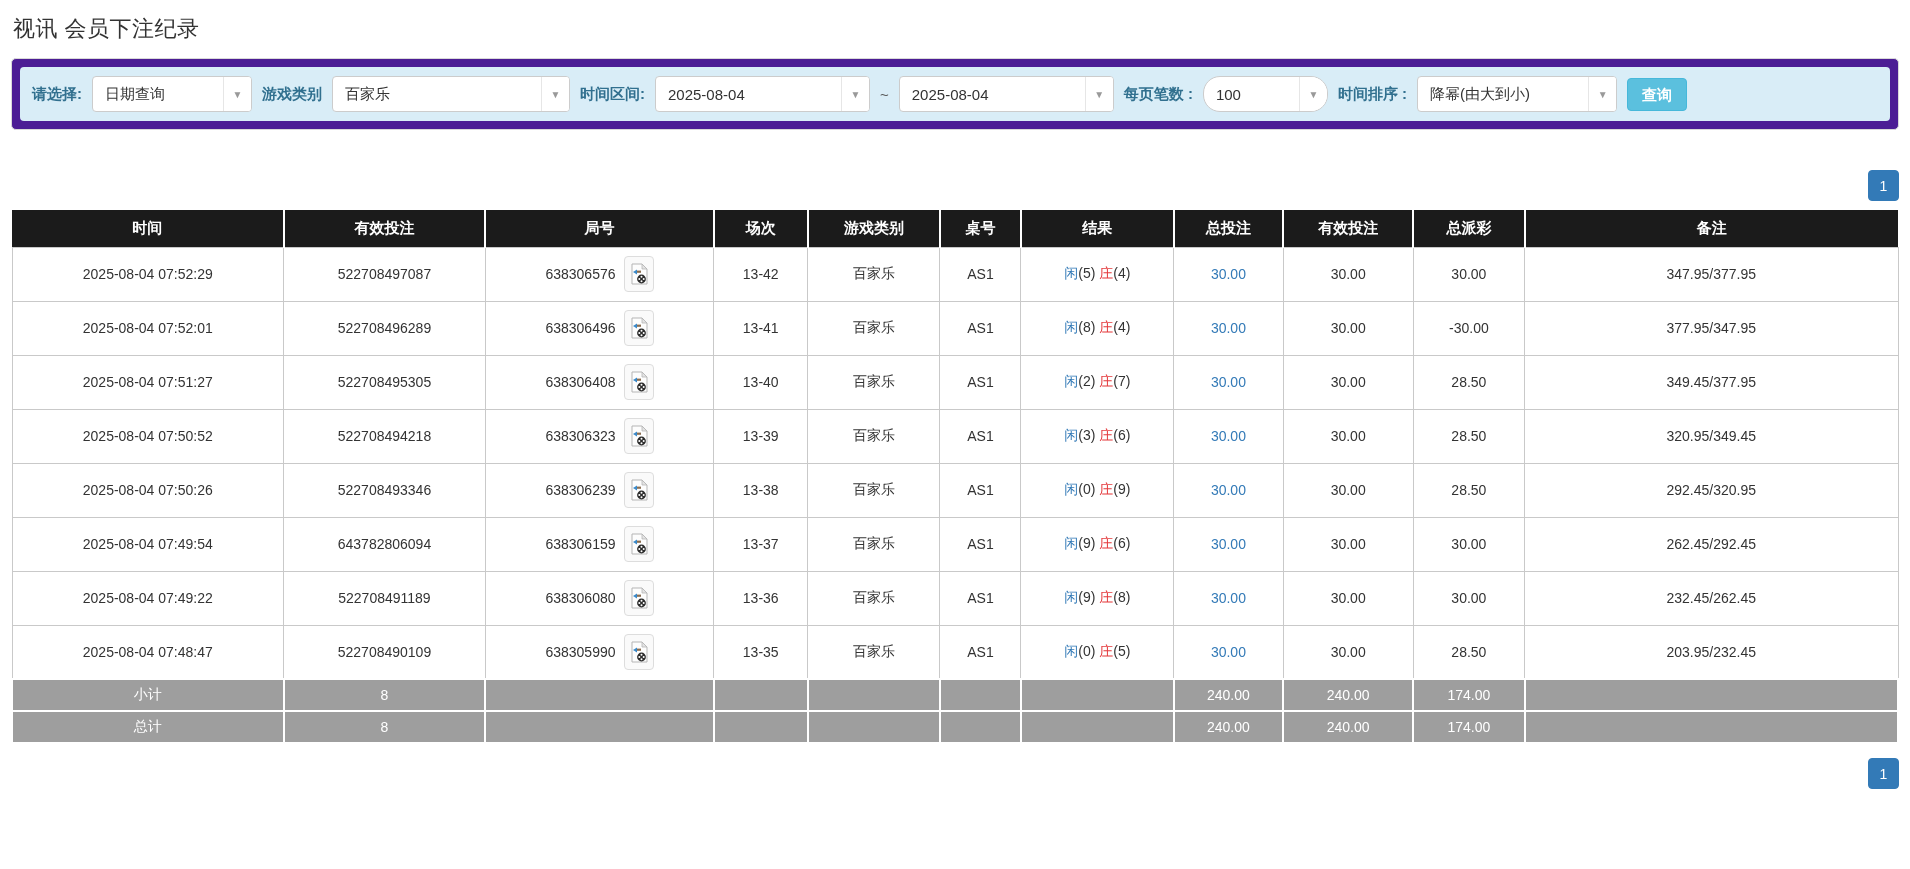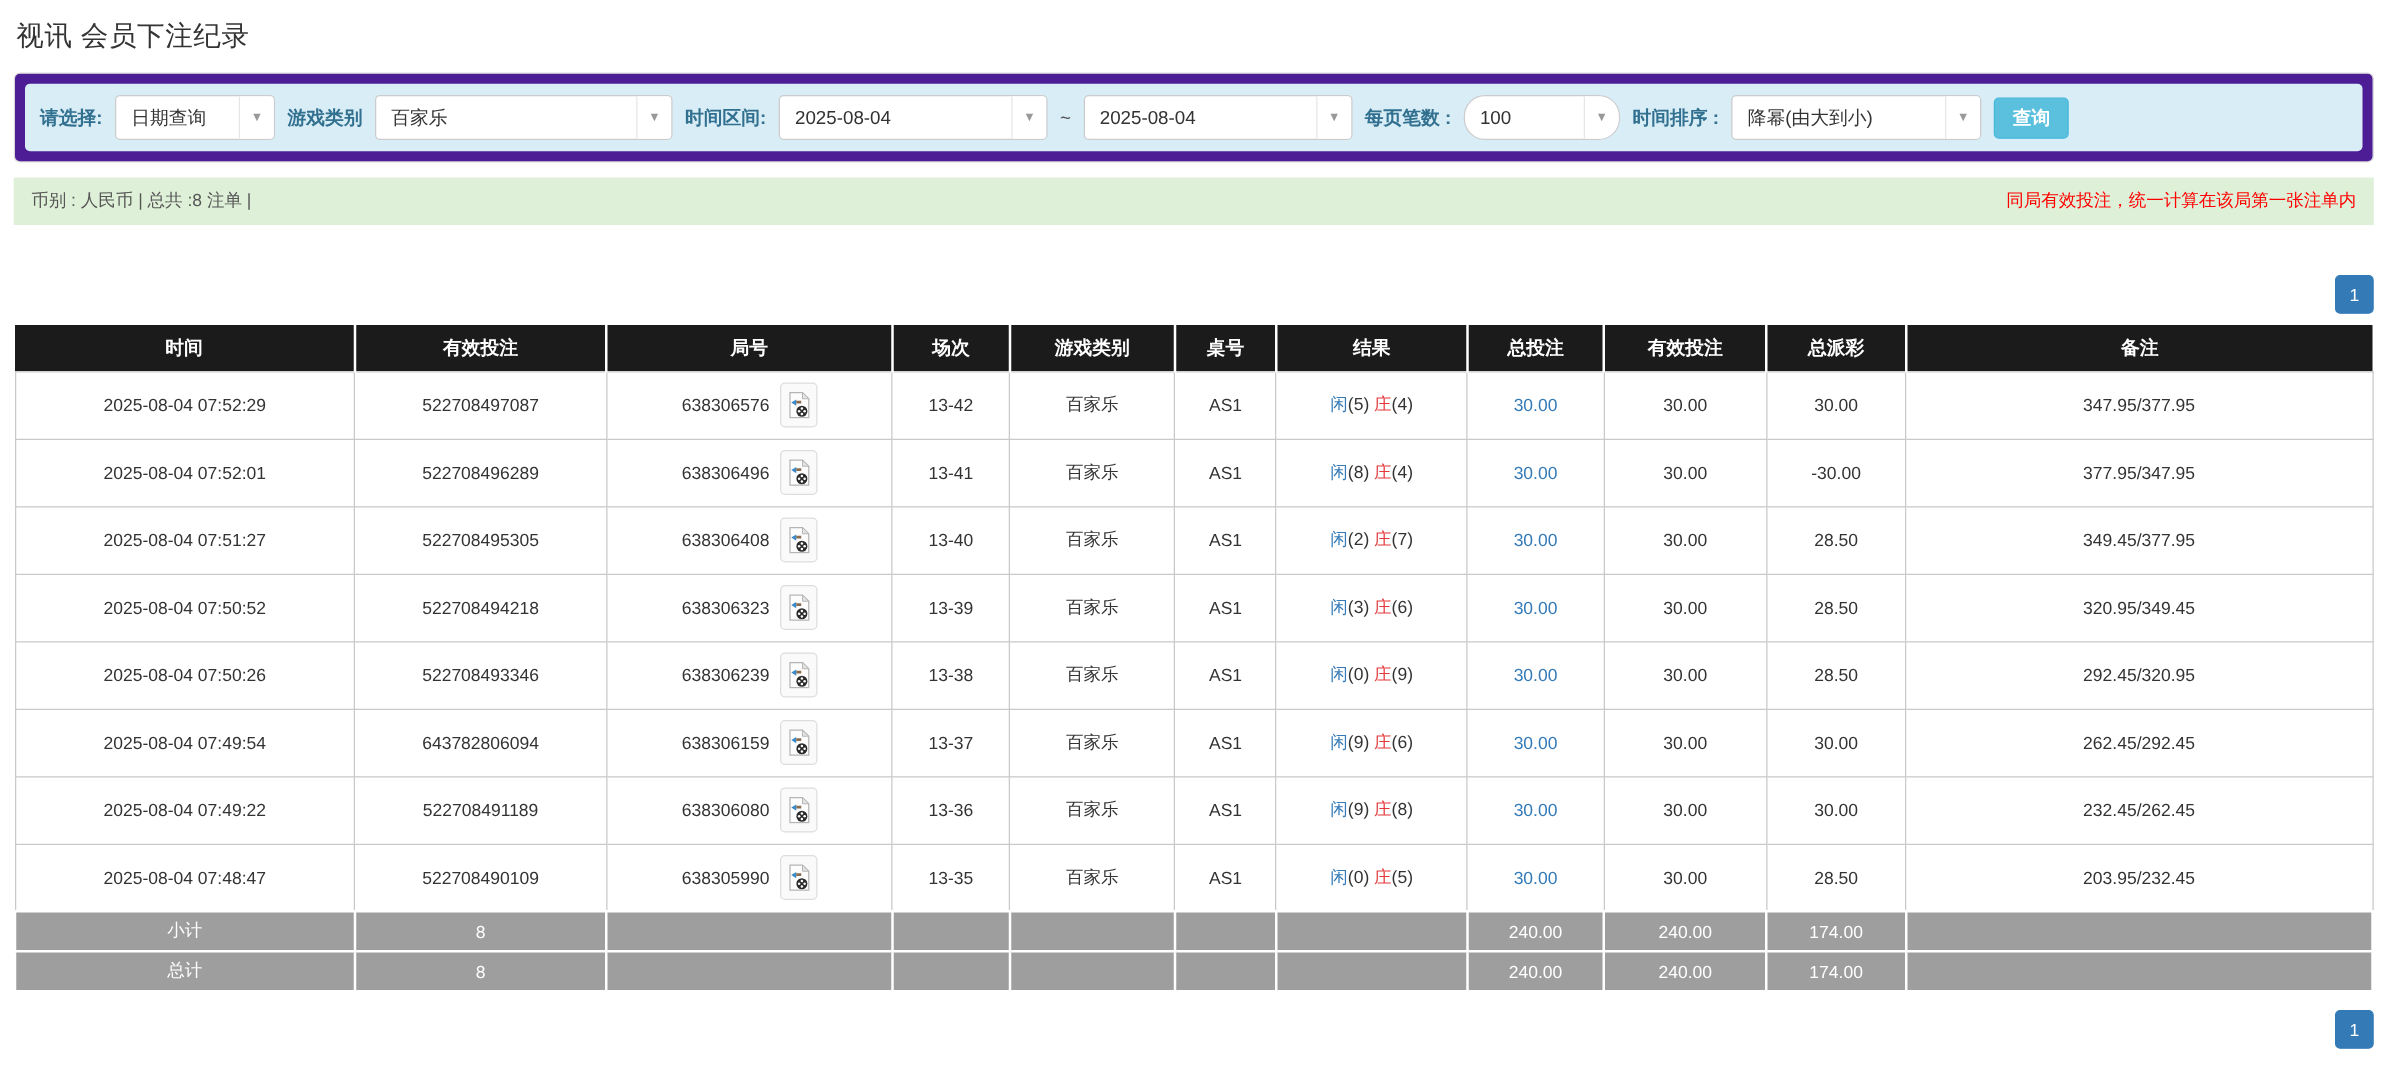--- a/index.html
+++ b/index.html
@@ -34,21 +34,21 @@
     cursor: pointer;
   }
   .combo-text {
     padding: 0 12px; display: flex; align-items: center;
     font-size: 15px; color: #333; flex: 1; white-space: nowrap; overflow: hidden;
   }
   .combo-arrow {
     width: 28px; display: flex; align-items: center; justify-content: center;
     color: #999; font-size: 10px; border-left: 1px solid #e6e6e6; background: #fff;
   }
-  .w-querytype { width: 128px; }
+  .w-querytype { width: 160px; }
   .w-game     { width: 238px; }
   .w-date     { width: 215px; }
   .w-size     { width: 125px; border-radius: 17px; }
   .w-sort     { width: 200px; }
   .tilde { color: #555; font-size: 15px; }
   .search-btn {
     background: #5bc0de; border: 1px solid #46b8da; color: #fff;
     font-size: 15px; padding: 8px 14px; border-radius: 4px; cursor: pointer;
     font-family: inherit; line-height: 1; font-weight: bold;
   }
@@ -141,24 +141,20 @@
       <span class="flabel">时间排序 :</span>
       <div class="combo w-sort">
         <span class="combo-text">降幂(由大到小)</span>
         <span class="combo-arrow">▼</span>
       </div>
 
       <button class="search-btn">查询</button>
     </div>
   </div>
 
-  <div class="notice">
-    <span>币别 : 人民币 | 总共 :8 注单 |</span>
-    <span class="red-note">同局有效投注，统一计算在该局第一张注单内</span>
-  </div>
 
   <div class="pagination top">
     <button class="page-btn">1</button>
   </div>
 
   <table class="records">
     <colgroup>
       <col style="width:14.4%">
         <col style="width:10.7%">
         <col style="width:12.1%">

